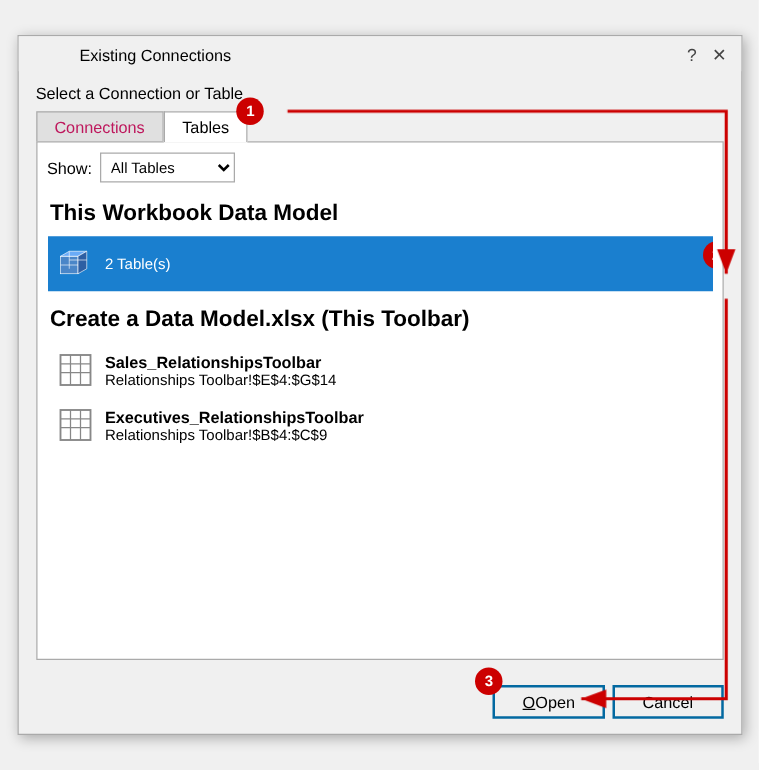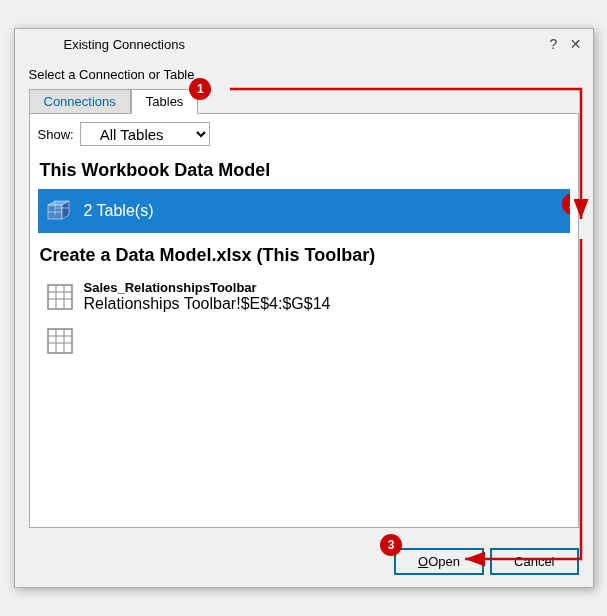--- a/index.html
+++ b/index.html
@@ -82,21 +82,21 @@
       bottom: -1px;
     }
     .tab.active {
       background: #fff;
       border-bottom: 1px solid #fff;
       z-index: 2;
       font-weight: normal;
     }
     .tab.inactive {
       background: #e0e0e0;
-      color: #0369a1;
+      color: #be185d;
     }
     .tab-content {
       border: 1px solid #aaa;
       background: #fff;
       padding: 8px;
       flex: 1;
       display: flex;
       flex-direction: column;
       position: relative;
       z-index: 1;
@@ -105,25 +105,25 @@
       display: flex;
       align-items: center;
       gap: 6px;
       margin-bottom: 10px;
     }
     .show-label {
       font-size: 13px;
       color: #000;
     }
     .show-select {
-      font-size: 15px;
-      padding: 2px 15px;
+      font-size: 12px;
+      padding: 2px 4px;
       border: 1px solid #aaa;
       background: #fff;
-      width: 130px;
+      width: 108px;
       height: 24px;
     }
     .section-header {
       font-size: 18px;
       font-weight: bold;
       color: #000;
       margin-bottom: 4px;
       padding: 4px 2px;
     }
     .list-item {
@@ -147,21 +147,21 @@
     }
     .list-item-text {
       display: flex;
       flex-direction: column;
     }
     .list-item-title {
       font-weight: bold;
       font-size: 13px;
     }
     .list-item-subtitle {
-      font-size: 16px;
+      font-size: 12px;
       font-weight: normal;
     }
     .list-item.selected .list-item-title,
     .list-item.selected .list-item-subtitle {
       color: #fff;
     }
     .cube-icon svg, .table-icon svg {
       width: 28px;
       height: 28px;
     }
@@ -304,20 +304,22 @@
           <div class="list-item-icon table-icon">
             <svg viewBox="0 0 28 28" width="28" height="28">
               <rect x="2" y="2" width="24" height="24" fill="#fff" stroke="#888" stroke-width="1.5"></rect>
               <line x1="2" y1="9" x2="26" y2="9" stroke="#888" stroke-width="1"></line>
               <line x1="2" y1="16" x2="26" y2="16" stroke="#888" stroke-width="1"></line>
               <line x1="10" y1="2" x2="10" y2="26" stroke="#888" stroke-width="1"></line>
               <line x1="18" y1="2" x2="18" y2="26" stroke="#888" stroke-width="1"></line>
             </svg>
           </div>
           <div class="list-item-text">
+            <span class="list-item-title">Executives_RelationshipsToolbar</span>
+            <span class="list-item-subtitle">Relationships Toolbar!$B$4:$C$9</span>
           </div>
         </div>
 
       </div>
     </div>
   </div>
 
   <div class="dialog-footer" style="position:relative;">
 
     <div style="position:relative; display:inline-block;">

